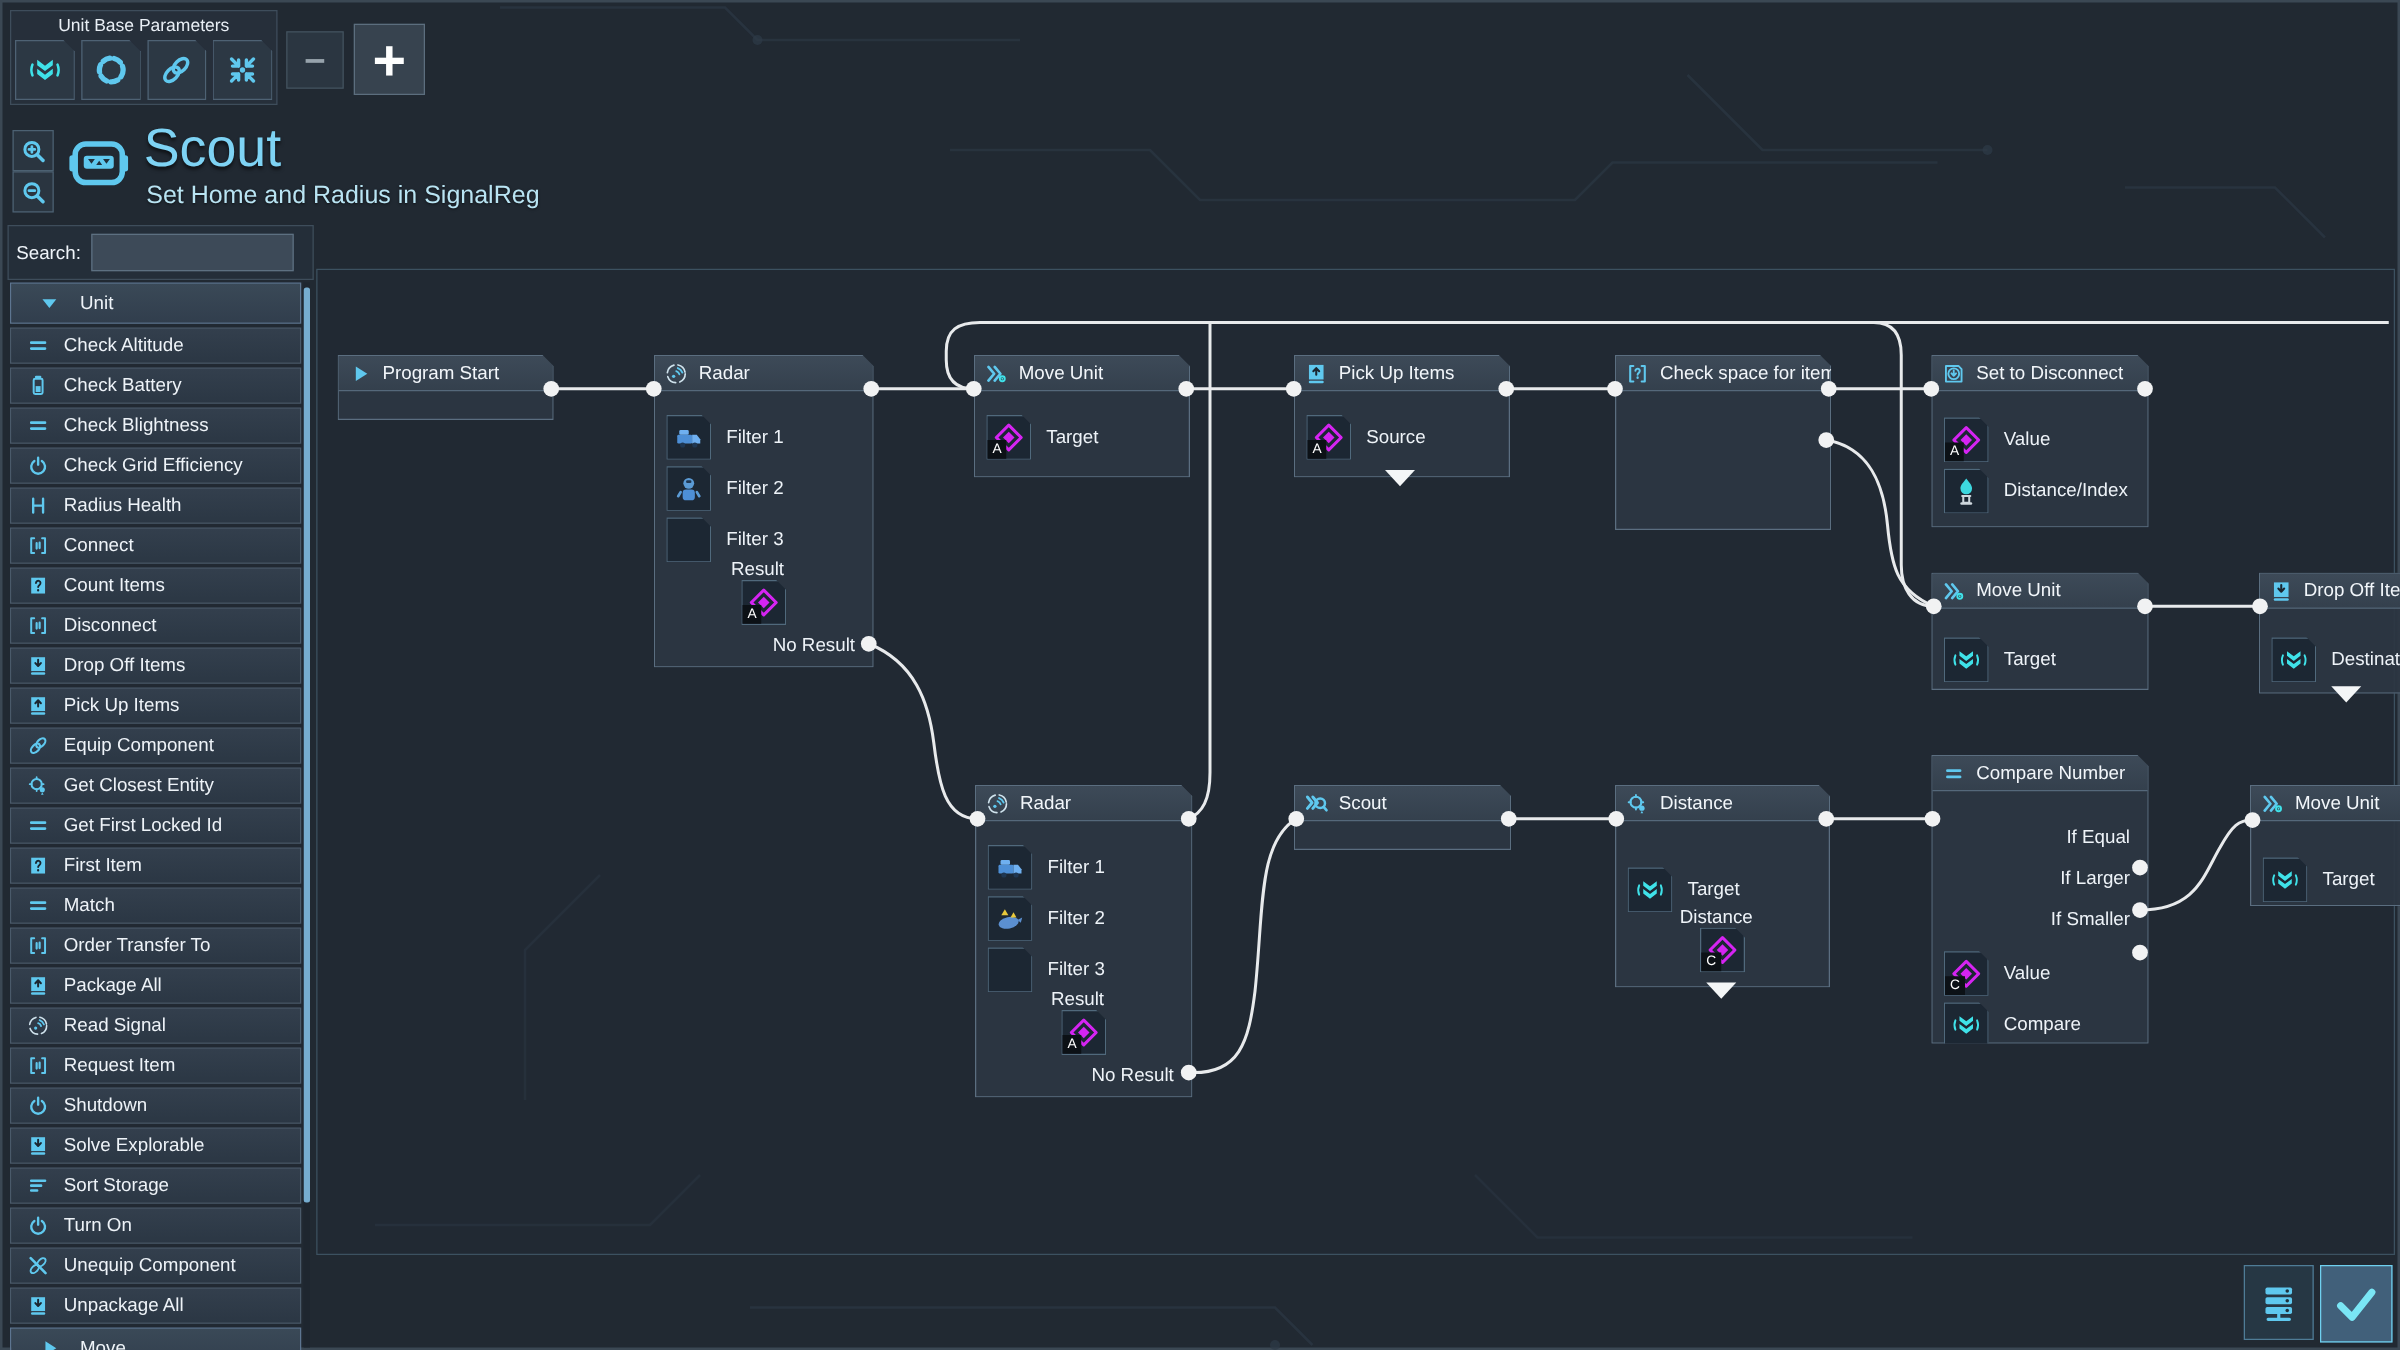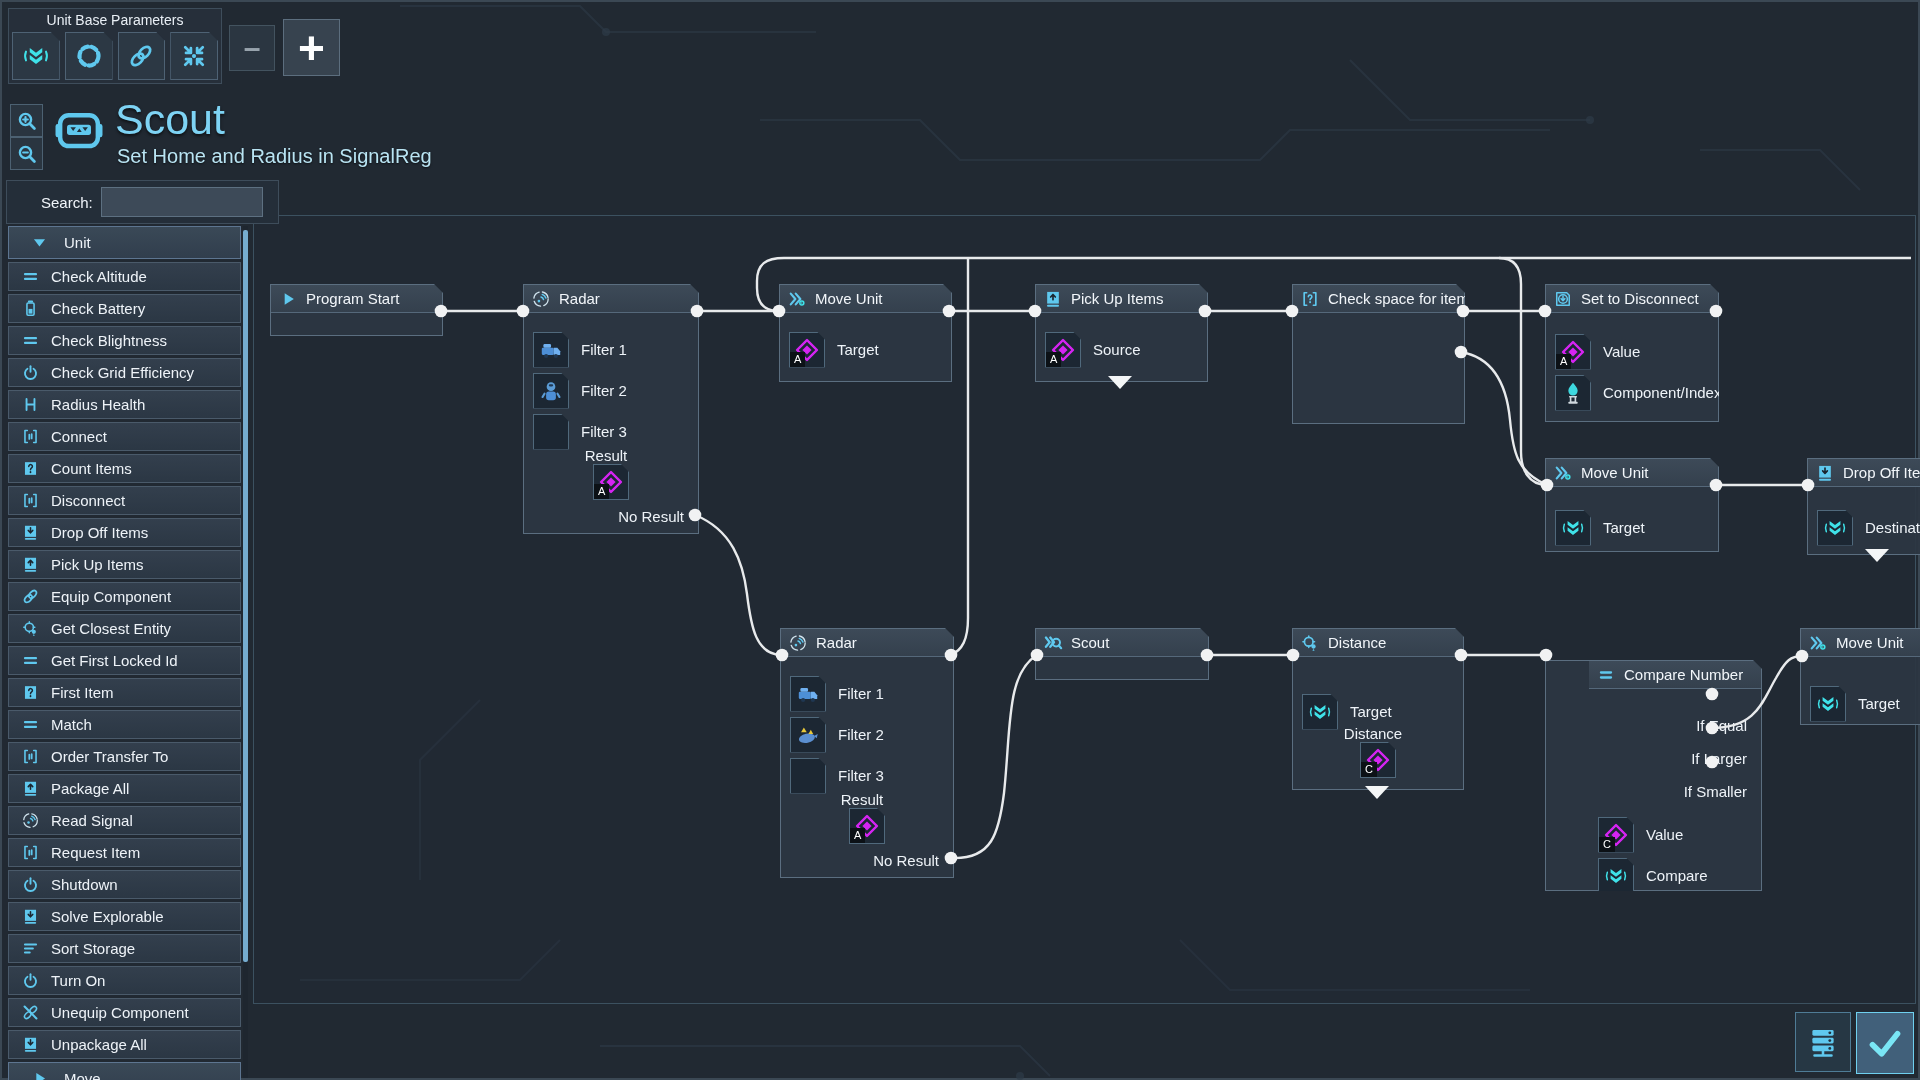--- a/index.html
+++ b/index.html
@@ -28,21 +28,21 @@
   #zoom-in-btn{top:104px}
   #zoom-out-btn{top:137px}
   #header-block{position:absolute;left:55px;top:96px;z-index:6;display:flex;}
   #bot-badge{margin-top:14px;}
   #page-title{font-size:43px;color:#7ed3f4;margin-left:12px;line-height:1.1;
     text-shadow:0 2px 3px rgba(0,0,0,.6);}
   #page-subtitle{font-size:20px;color:#b9e4f3;margin-left:14px;margin-top:2px;
     text-shadow:0 1px 2px rgba(0,0,0,.6);}
   
   #search-row{position:absolute;left:6px;top:180px;width:243px;height:42px;z-index:6;
-    background:#242e39;border:1px solid #3e4d5b;display:flex;align-items:center;padding-left:28px;}
+    background:#242e39;border:1px solid #3e4d5b;display:flex;align-items:center;}
   #search-label{font-size:15px;margin-left:6px;color:#f0f5fa;}
   #search-input{margin-left:8px;width:148px;height:28px;background:#3d4a58;border:1px solid #5d7081;
     color:#eef3f8;font-size:15px;padding:0 6px;outline:none;}
   #sidebar{position:absolute;left:8px;top:226px;width:233px;bottom:0;z-index:6;}
   .side-item{height:27px;margin-bottom:3px;display:flex;align-items:center;
     background:linear-gradient(#333f4d,#2b3744);border:1px solid #4a5a6a;cursor:pointer;}
   .side-item .si-icon{width:24px;margin-left:9px;display:flex;justify-content:center;}
   .side-item .si-label{margin-left:9px;font-size:15px;white-space:nowrap;}
   .side-item.category{height:31px;background:linear-gradient(#3a4957,#313e4d);border:1px solid #5d7590;}
   .side-item.category .si-icon{margin-left:18px;}
@@ -256,21 +256,21 @@
             <span class="p-label">Value</span>
           </div>
           <div class="row param">
             <div class="pbox">
               <svg width="26" height="26" viewBox="0 0 24 24" fill="none" stroke="#5fc8ee" stroke-width="2" stroke-linecap="round" stroke-linejoin="round">
                 <path d="M12 2.5c2.4 3.2 4.3 4.8 4.3 7.5a4.3 4.3 0 0 1-8.6 0c0-2.7 1.9-4.3 4.3-7.5z" fill="#3fe2e9" stroke="none" opacity="0.95"></path>
                 <path d="M9 15.5h6M9.8 15.5v5h4.4v-5" stroke="#cfd8de" stroke-width="1.5"></path>
                 <path d="M8.5 21h7" stroke="#cfd8de" stroke-width="1.8"></path>
               </svg>
             </div>
-            <span class="p-label">Component/Index</span>
+            <span class="p-label">Distance/Index</span>
           </div>
         </div>
       </div>
       <div class="node" style="left: 1545px; top: 458px; width: 172px; height: 92px;">
         <div class="node-header">
           <span class="nh-icon">
             <svg width="20" height="20" viewBox="0 0 24 24" fill="none" stroke="#5fc8ee" stroke-width="2" stroke-linecap="round" stroke-linejoin="round">
               <path d="M4.5 5.5l5.5 6.5-5.5 6.5M10.5 5.5L16 12l-5.5 6.5" stroke-width="2.6"></path>
               <circle cx="17.8" cy="16.8" r="2.4" stroke="#3fe2e9" stroke-width="1.8"></circle>
               <circle cx="17.8" cy="16.8" r="0.9" fill="#3fe2e9" stroke="none"></circle>
@@ -416,21 +416,21 @@
             <div class="pbox">
               <svg width="26" height="26" viewBox="0 0 24 24" fill="none" stroke="#5fc8ee" stroke-width="2" stroke-linecap="round" stroke-linejoin="round">
                 <rect x="5.5" y="5.5" width="13" height="13" transform="rotate(45 12 12)" stroke="#d524f2" stroke-width="2.2"></rect>
                 <rect x="9" y="9" width="6" height="6" transform="rotate(45 12 12)" fill="#d524f2" stroke="none"></rect>
               </svg>
               <span class="badge">C</span>
             </div>
           </div>
         </div>
       </div>
-      <div class="node" style="left: 1545px; top: 660px; width: 172px; height: 229px; padding-left: 43px;">
+      <div class="node" style="left: 1545px; top: 604px; width: 172px; height: 229px;">
         <div class="node-header">
           <span class="nh-icon">
             <svg width="20" height="20" viewBox="0 0 24 24" fill="none" stroke="#5fc8ee" stroke-width="2" stroke-linecap="round" stroke-linejoin="round">
               <path d="M6 9h12M6 15h12" stroke-width="2.8"></path>
             </svg>
           </span>
           <span class="nh-title">Compare Number</span>
         </div>
         <div class="node-body">
           <div style="height: 20px;"></div>

